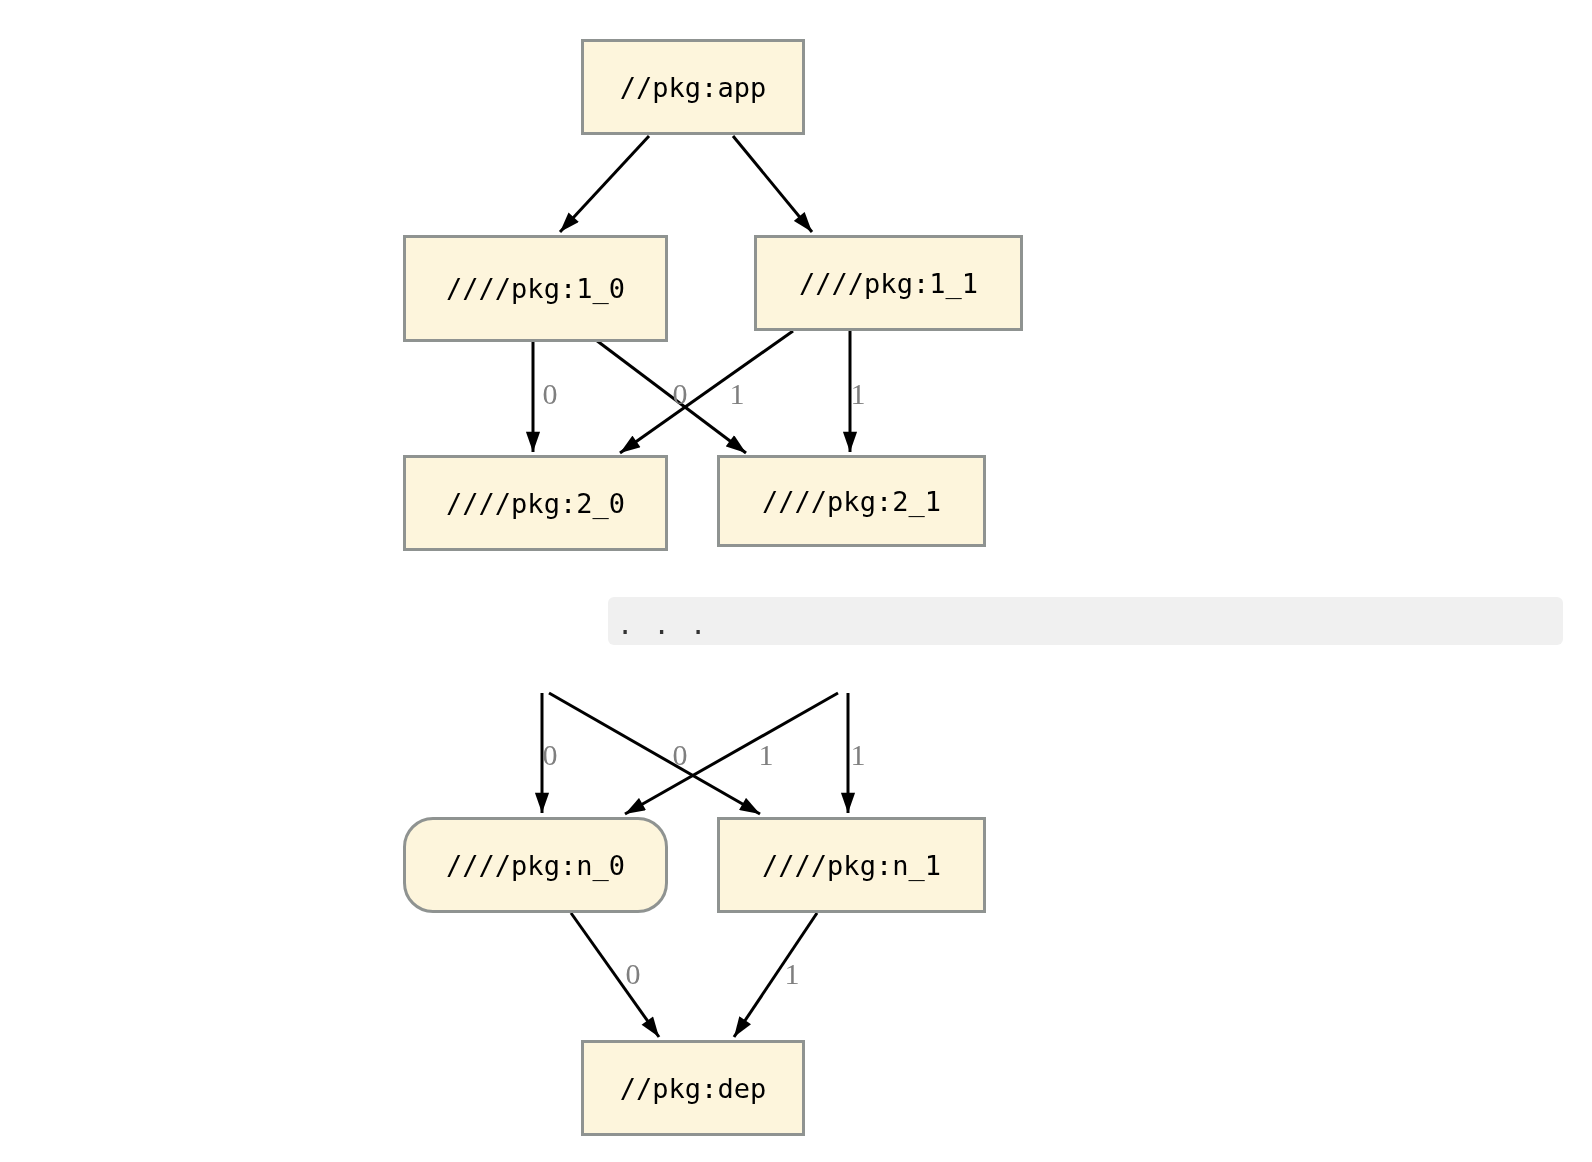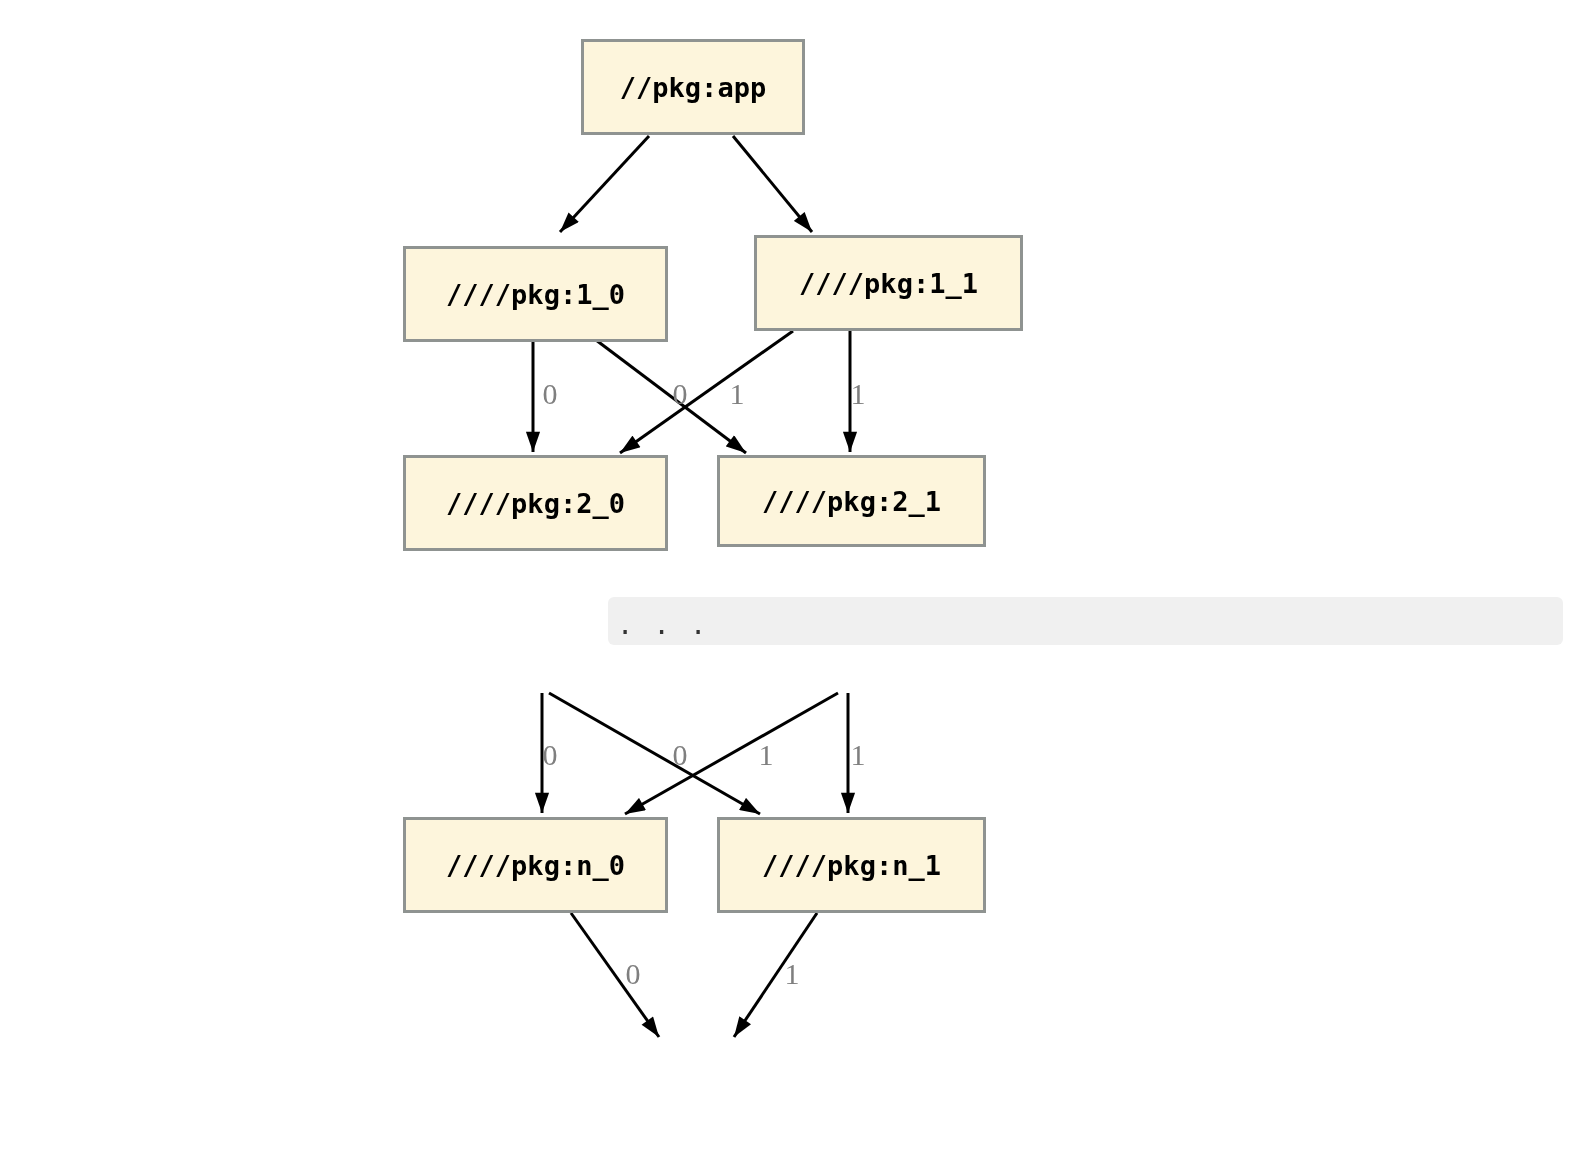--- a/index.html
+++ b/index.html
@@ -13,21 +13,21 @@
   }
   .node {
     position: absolute;
     box-sizing: border-box;
     background: var(--node-fill, #fdf5dc);
     border: 3px solid var(--node-border, #8f9391);
     display: flex;
     align-items: center;
     justify-content: center;
     font-family: "DejaVu Sans Mono", "Liberation Mono", monospace;
-    font-weight: bold;
+    font-weight: normal;
     font-size: 27px;
     color: var(--node-text, #000000);
     white-space: nowrap;
   }
   .ellipsis-band {
     position: absolute;
     left: 608px; top: 597px;
     width: 955px; height: 48px;
     box-sizing: border-box;
     background: var(--band-bg, #f0f0f0);
@@ -89,42 +89,45 @@
     <line x1="817" y1="913" x2="734" y2="1037" marker-end="url(#arrow)"></line>
 
     <text x="633" y="984" class="edgelabel">0</text>
     <text x="792" y="984" class="edgelabel">1</text>
   </svg>
 
   <div class="node" style="left:581px; top:39px; width:224px; height:96px;">
     <span>//pkg:app</span>
   </div>
 
-  <div class="node" style="left:403px; top:246px; width:265px; height:96px;">
+  <div class="node" style="left:403px; top:235px; width:265px; height:107px;">
     <span>////pkg:1_0</span>
   </div>
 
   <div class="node" style="left:717px; top:235px; width:269px; height:96px;margin-left:37px;">
     <span>////pkg:1_1</span>
   </div>
 
   <div class="node" style="left:403px; top:455px; width:265px; height:96px;align-items:center;">
     <span>////pkg:2_0</span>
   </div>
 
   <div class="node" style="left:717px; top:455px; width:269px; height:92px;">
     <span>////pkg:2_1</span>
   </div>
 
   <div class="ellipsis-band">
     <span>. . .</span>
   </div>
 
-  <div class="node" style="left:403px; top:817px; width:265px; height:96px;">
+  <div class="node" style="left:403px; top:817px; width:265px; height:96px;border-radius:30px;">
     <span>////pkg:n_0</span>
   </div>
 
   <div class="node" style="left:717px; top:817px; width:269px; height:96px;">
     <span>////pkg:n_1</span>
   </div>
 
+  <div class="node" style="left:581px; top:1040px; width:224px; height:96px;">
+    <span>//pkg:dep</span>
+  </div>
 
 </div>
 
 </body></html>

